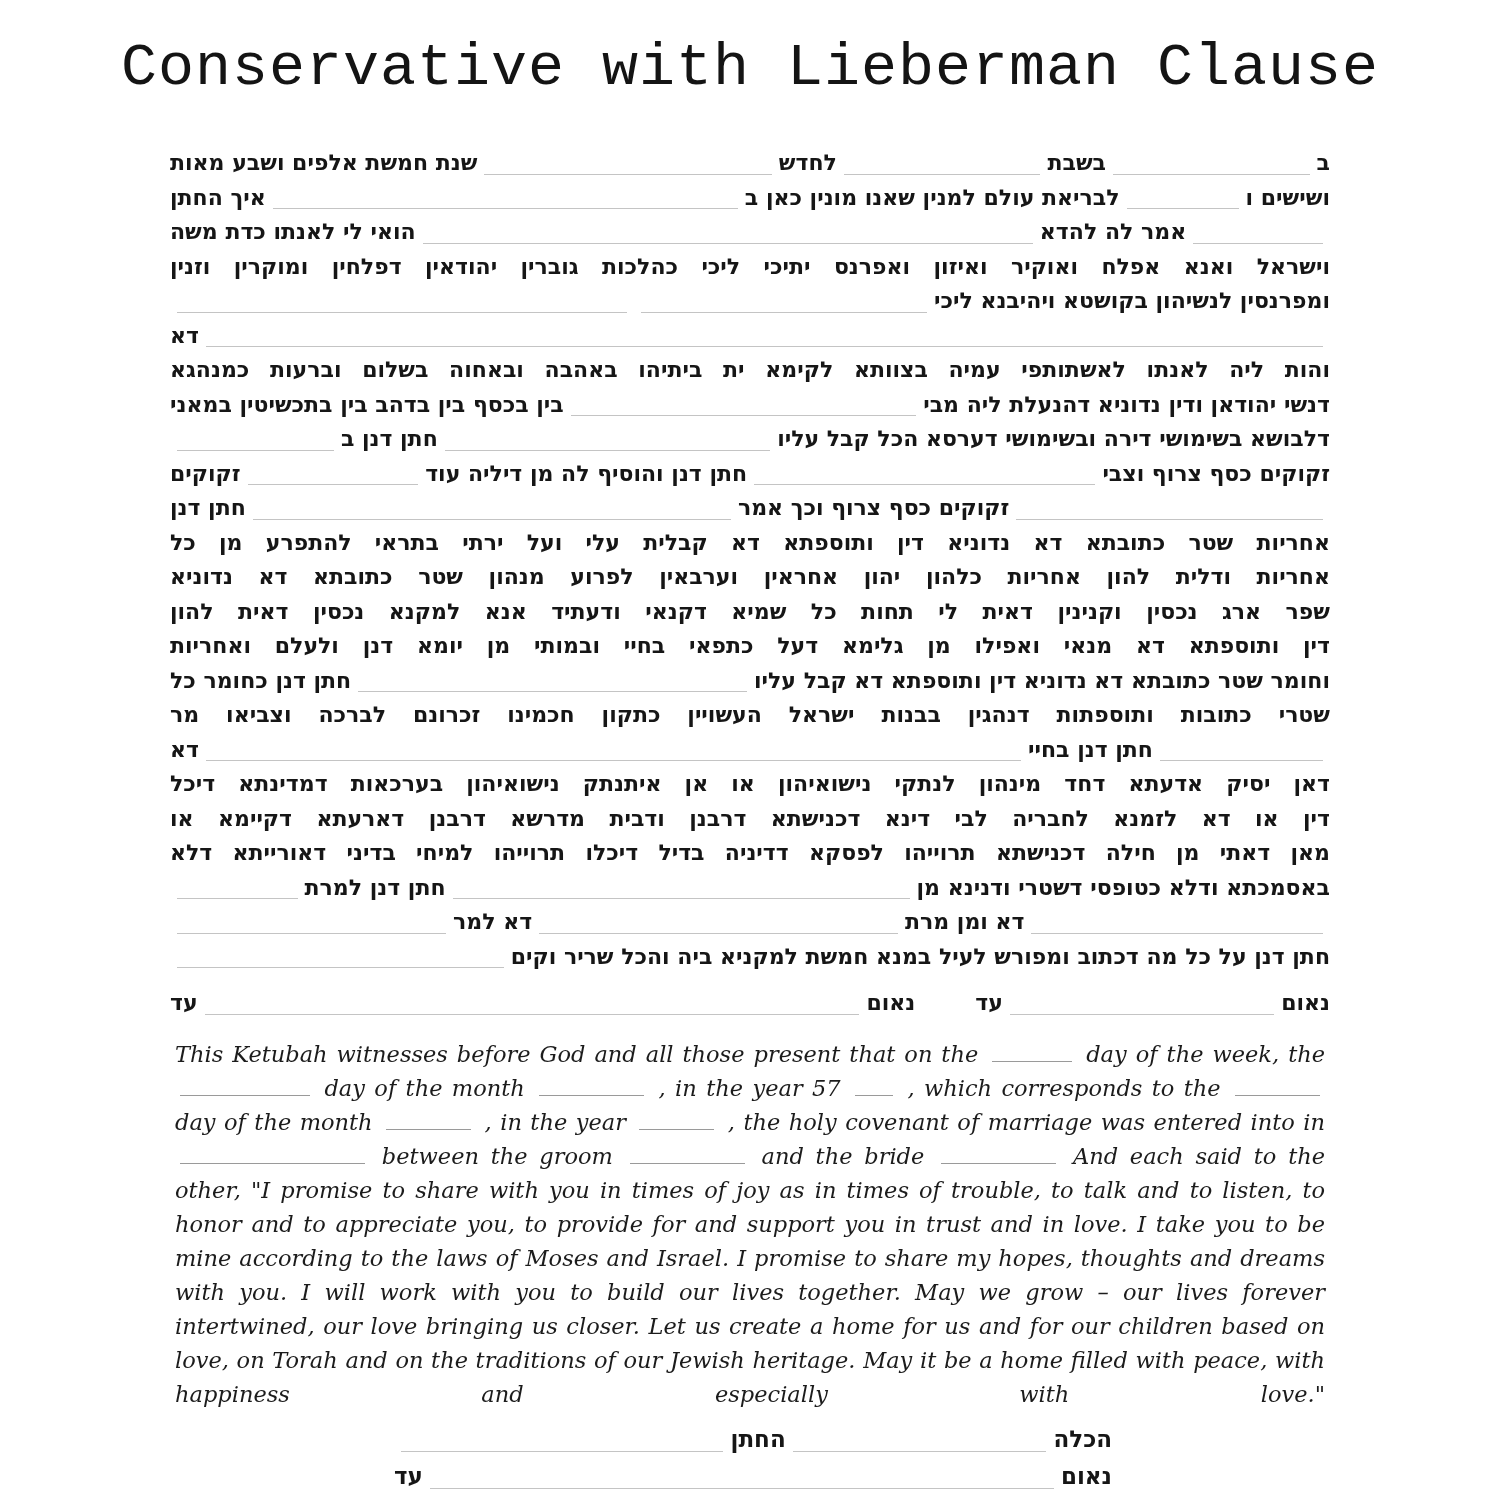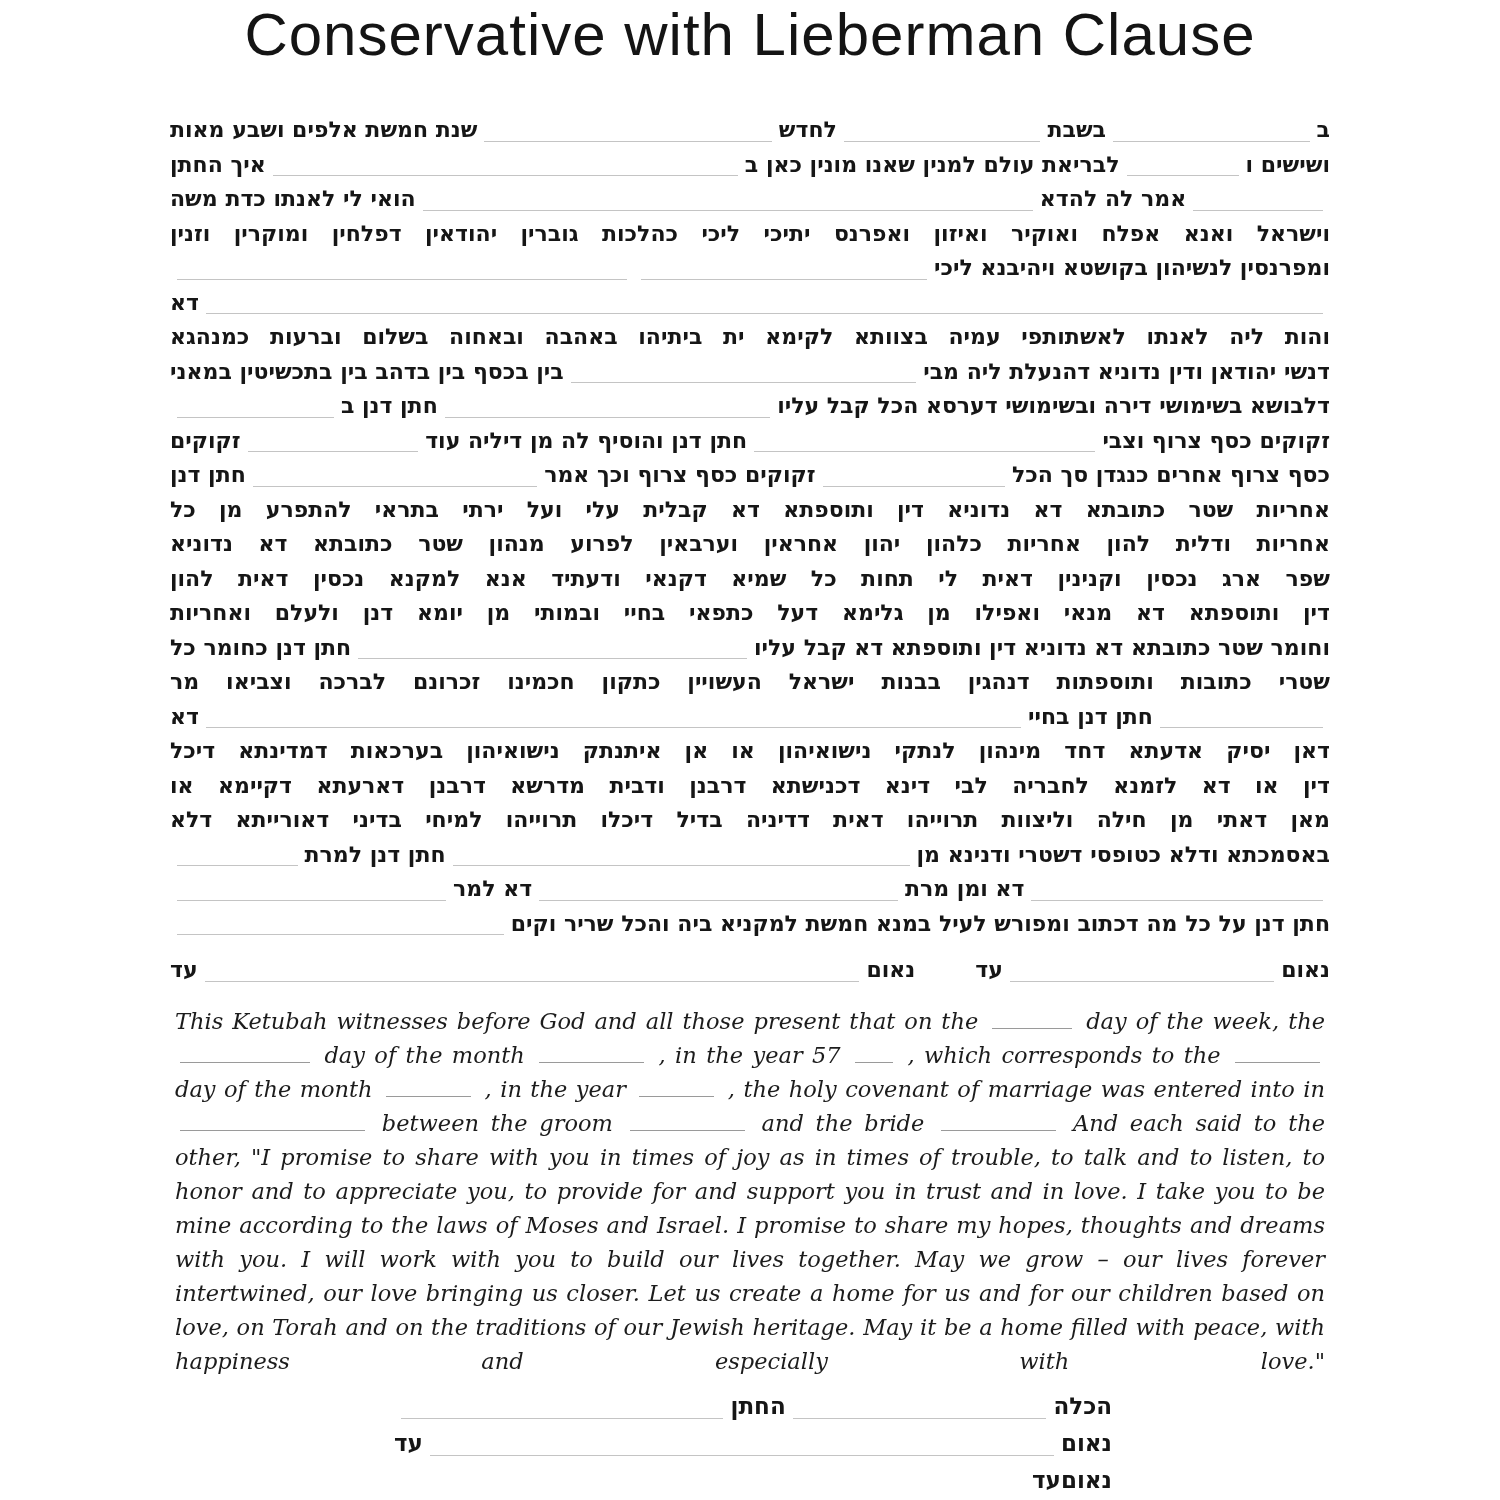--- a/index.html
+++ b/index.html
@@ -6,22 +6,22 @@
     --ink:#161616;
     --blank:#c4c4c4;
     --eblank:#9a9a9a;
   }
   html,body{margin:0;padding:0;background:#ffffff;}
   .page{
     width:1500px;height:1500px;background:#ffffff;overflow:hidden;
     position:relative;color:var(--ink);
   }
   .title{
-    margin:0;text-align:center;
-    font-family:Liberation Sans, sans-serif;
+    margin:0;padding-top:34px;text-align:center;
+    font-family:Liberation Mono, monospace;
     font-weight:300;font-size:60px;letter-spacing:1px;color:#141414;
   }
   
   .hebrew-block{
     width:1160px;margin:44px auto 0;
     font-family:"DejaVu Sans",sans-serif;
     font-weight:700;font-size:22px;color:var(--ink);
   }
   .h-line{height:34.5px;line-height:34.5px;}
   .h-line.just{text-align:justify;text-align-last:justify;white-space:nowrap;}
@@ -105,21 +105,20 @@
         <span class="blank" style="flex-grow: 135;"></span>
       </div>
       <div class="h-line flex">
         <span class="txt">זקוקים כסף צרוף וצבי</span>
         <span class="blank" style="flex-grow: 240;"></span>
         <span class="txt">חתן דנן והוסיף לה מן דיליה עוד</span>
         <span class="blank" style="flex-grow: 120;"></span>
         <span class="txt">זקוקים</span>
       </div>
       <div class="h-line flex">
-        <span class="txt">כסף צרוף אחרים כנגדן סך הכל</span>
         <span class="blank" style="flex-grow: 170;"></span>
         <span class="txt">זקוקים כסף צרוף וכך אמר</span>
         <span class="blank" style="flex-grow: 265;"></span>
         <span class="txt">חתן דנן</span>
       </div>
       <div class="h-line just">אחריות שטר כתובתא דא נדוניא דין ותוספתא דא קבלית עלי ועל ירתי בתראי להתפרע מן כל</div>
       <div class="h-line just">אחריות ודלית להון אחריות כלהון יהון אחראין וערבאין לפרוע מנהון שטר כתובתא דא נדוניא</div>
       <div class="h-line just">שפר ארג נכסין וקנינין דאית לי תחות כל שמיא דקנאי ודעתיד אנא למקנא נכסין דאית להון</div>
       <div class="h-line just">דין ותוספתא דא מנאי ואפילו מן גלימא דעל כתפאי בחיי ובמותי מן יומא דנן ולעלם ואחריות</div>
       <div class="h-line flex">
@@ -129,21 +128,21 @@
       </div>
       <div class="h-line just">שטרי כתובות ותוספתות דנהגין בבנות ישראל העשויין כתקון חכמינו זכרונם לברכה וצביאו מר</div>
       <div class="h-line flex">
         <span class="blank" style="flex-grow: 130;"></span>
         <span class="txt">חתן דנן בחיי</span>
         <span class="blank" style="flex-grow: 650;"></span>
         <span class="txt">דא</span>
       </div>
       <div class="h-line just">דאן יסיק אדעתא דחד מינהון לנתקי נישואיהון או אן איתנתק נישואיהון בערכאות דמדינתא דיכל</div>
       <div class="h-line just">דין או דא לזמנא לחבריה לבי דינא דכנישתא דרבנן ודבית מדרשא דרבנן דארעתא דקיימא או</div>
-      <div class="h-line just">מאן דאתי מן חילה וליצוות תרוייהו דאית דדיניה בדיל דיכלו תרוייהו למיחי בדיני דאורייתא דלא</div>
+      <div class="h-line just">מאן דאתי מן חילה דכנישתא תרוייהו לפסקא דדיניה בדיל דיכלו תרוייהו למיחי בדיני דאורייתא דלא</div>
       <div class="h-line flex">
         <span class="txt">באסמכתא ודלא כטופסי דשטרי ודנינא מן</span>
         <span class="blank" style="flex-grow: 360;"></span>
         <span class="txt">חתן דנן למרת</span>
         <span class="blank" style="flex-grow: 95;"></span>
       </div>
       <div class="h-line flex">
         <span class="blank" style="flex-grow: 260;"></span>
         <span class="txt">דא ומן מרת</span>
         <span class="blank" style="flex-grow: 320;"></span>

